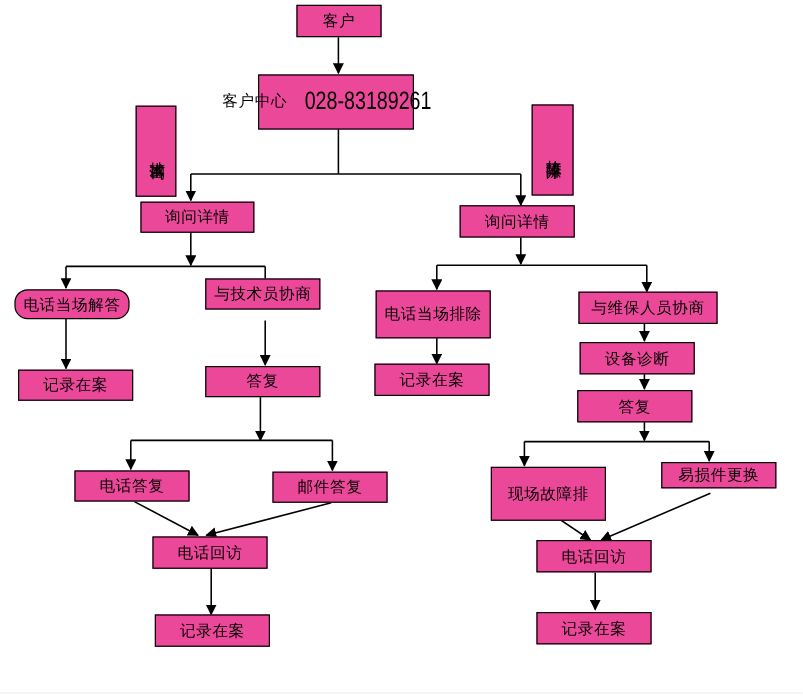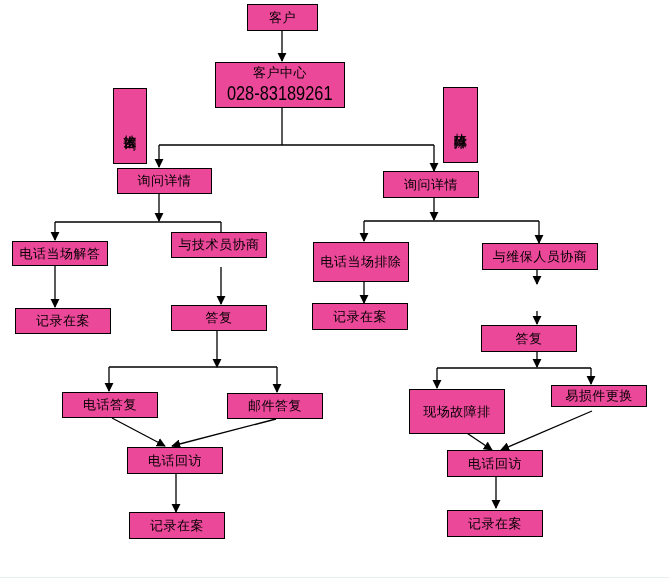--- a/index.html
+++ b/index.html
@@ -4,21 +4,21 @@
   <style>
     html, body { margin: 0; padding: 0; background: #ffffff; }
     body { width: 669px; height: 580px; position: relative; overflow: hidden;
            font-family: "DejaVu Sans", sans-serif; color: #000; }
     #canvas { position: absolute; left: 0; top: 0; width: 669px; height: 580px; }
     .node { position: absolute; box-sizing: border-box; border: 1.5px solid #000;
             background: #ec4899; display: flex; align-items: center; justify-content: center;
             font-size: 13px; letter-spacing: 0.5px; white-space: nowrap; }
     .node.vertical { writing-mode: vertical-rl; text-orientation: upright;
             font-size: 13px; letter-spacing: 1px; line-height: 1; }
-    .node.center { flex-direction: column; line-height: 1.1; }
+    .node.center { flex-direction: row; line-height: 1.1; }
     .node.center .phone { font-family: "Liberation Sans Narrow", "Liberation Sans", sans-serif;
             font-size: 21px; letter-spacing: 0; transform: scaleX(0.78); }
     .node.center .title { font-size: 13px; }
     .bottom-line { position: absolute; left: 0; right: 0; top: 577px; height: 1px; background: #e8eef0; }
     svg { position: absolute; left: 0; top: 0; }
   </style>
 </head>
 <body>
 
 <div id="canvas">
@@ -80,21 +80,21 @@
   <div class="node vertical" style="left:113px;top:88px;width:34px;height:76px;">
     <span>技术咨询</span>
   </div>
   <div class="node vertical" style="left:443px;top:87px;width:35px;height:76px;">
     <span>故障排除</span>
   </div>
 
   <div class="node" style="left:117px;top:168px;width:95px;height:26px;">
     <span>询问详情</span>
   </div>
-  <div class="node" style="left:12px;top:241px;width:96px;height:25px;">
+  <div class="node" style="left:12px;top:241px;width:96px;height:25px;border-radius:11px;">
     <span>电话当场解答</span>
   </div>
   <div class="node" style="left:15px;top:308px;width:96px;height:26px;">
     <span>记录在案</span>
   </div>
   <div class="node" style="left:171px;top:232px;width:96px;height:26px;">
     <span>与技术员协商</span>
   </div>
   <div class="node" style="left:171px;top:305px;width:96px;height:26px;">
     <span>答复</span>
@@ -117,20 +117,23 @@
   </div>
   <div class="node" style="left:313px;top:242px;width:96px;height:40px;">
     <span>电话当场排除</span>
   </div>
   <div class="node" style="left:312px;top:303px;width:96px;height:27px;">
     <span>记录在案</span>
   </div>
   <div class="node" style="left:482px;top:243px;width:116px;height:27px;">
     <span>与维保人员协商</span>
   </div>
+  <div class="node" style="left:483px;top:285px;width:96px;height:27px;">
+    <span>设备诊断</span>
+  </div>
   <div class="node" style="left:481px;top:325px;width:96px;height:27px;">
     <span>答复</span>
   </div>
   <div class="node" style="left:387px;top:389px;width:96px;height:45px;margin-left:22px;">
     <span>现场故障排</span>
   </div>
   <div class="node" style="left:551px;top:385px;width:96px;height:22px;">
     <span>易损件更换</span>
   </div>
   <div class="node" style="left:447px;top:450px;width:96px;height:27px;">

